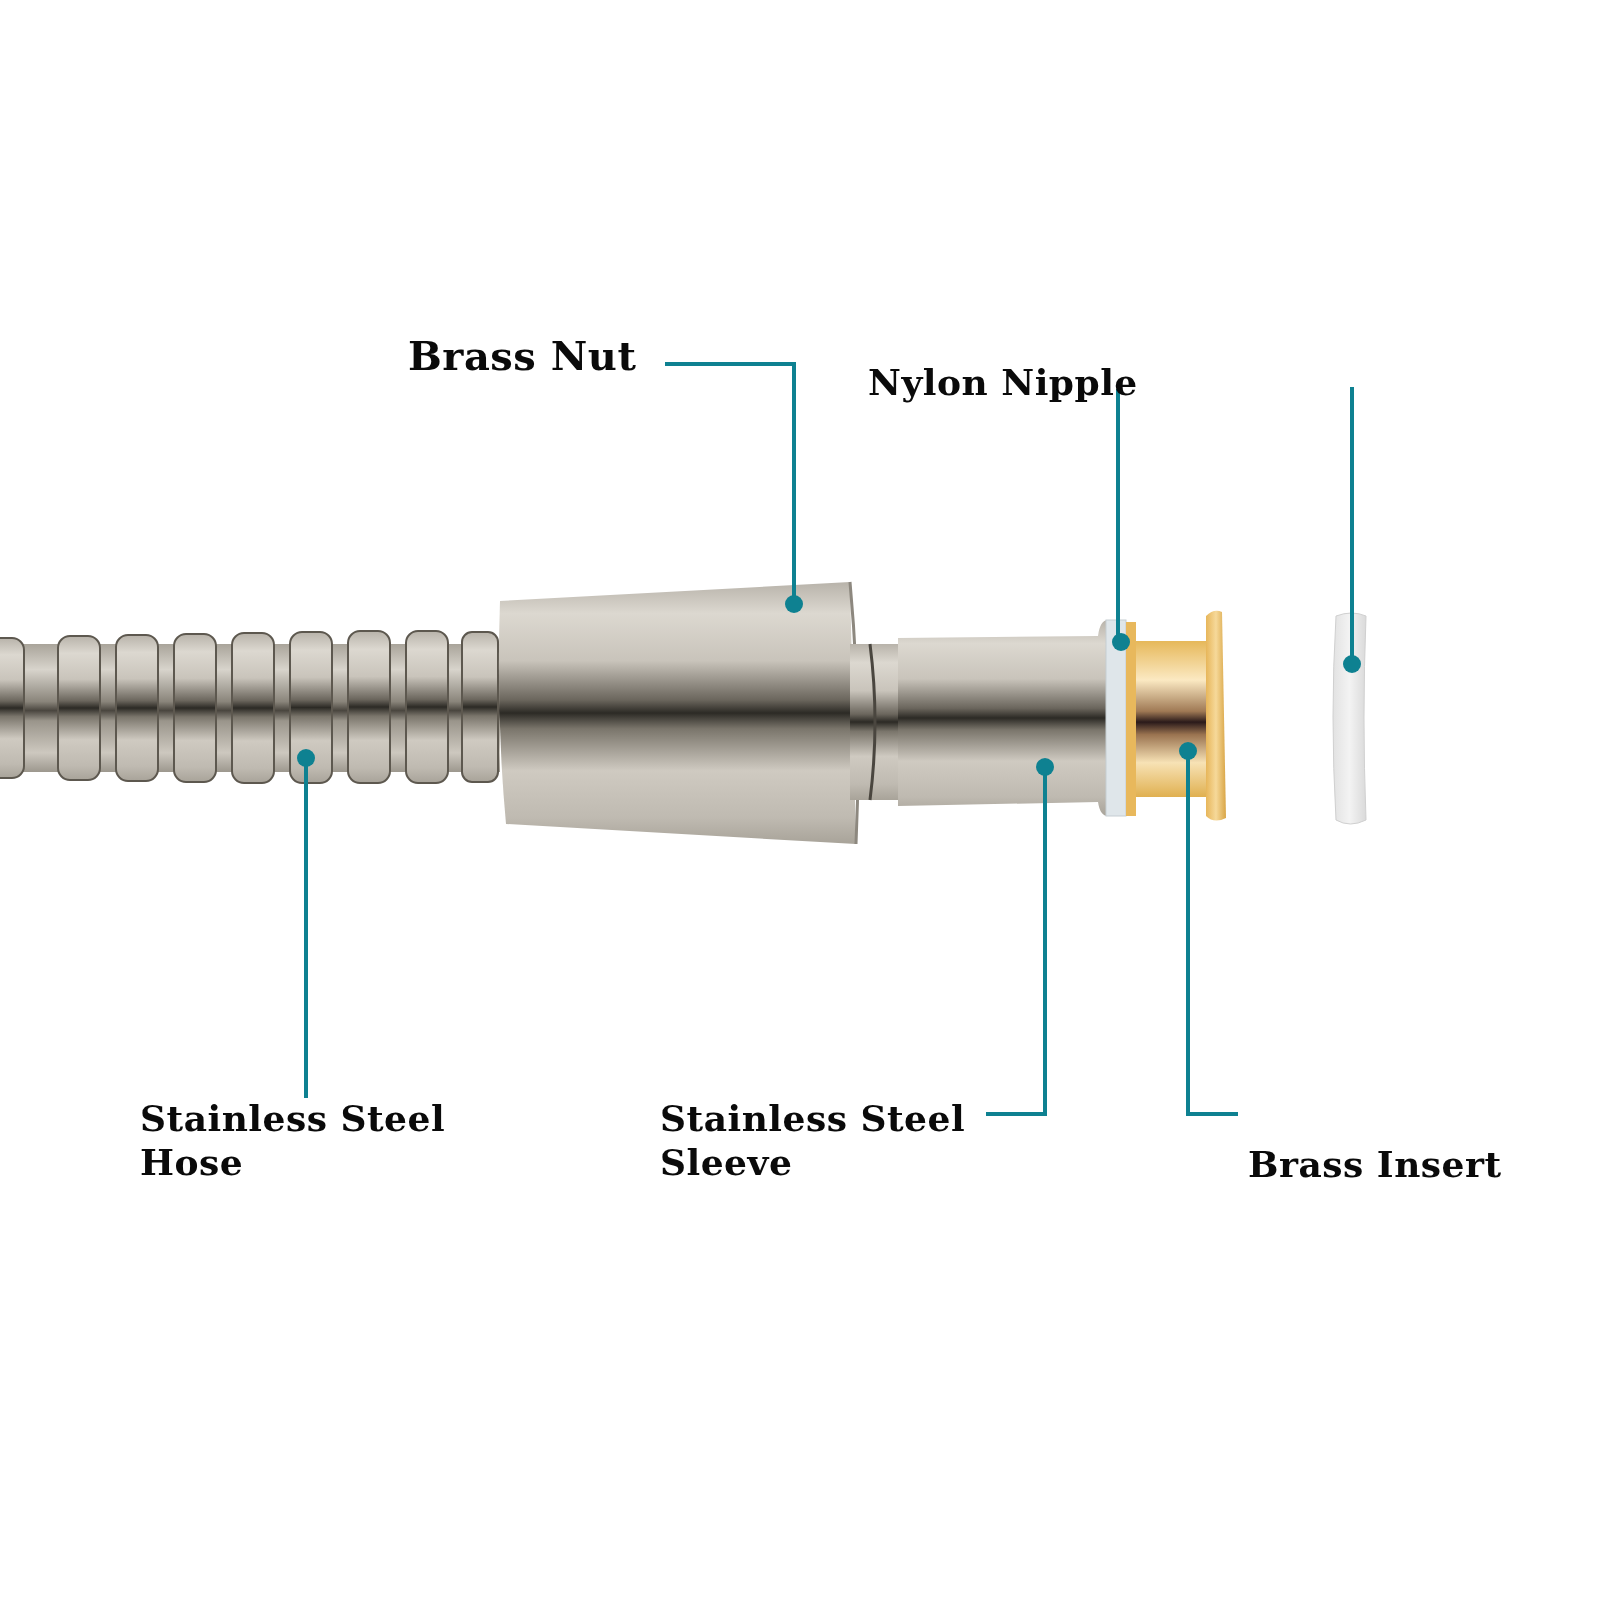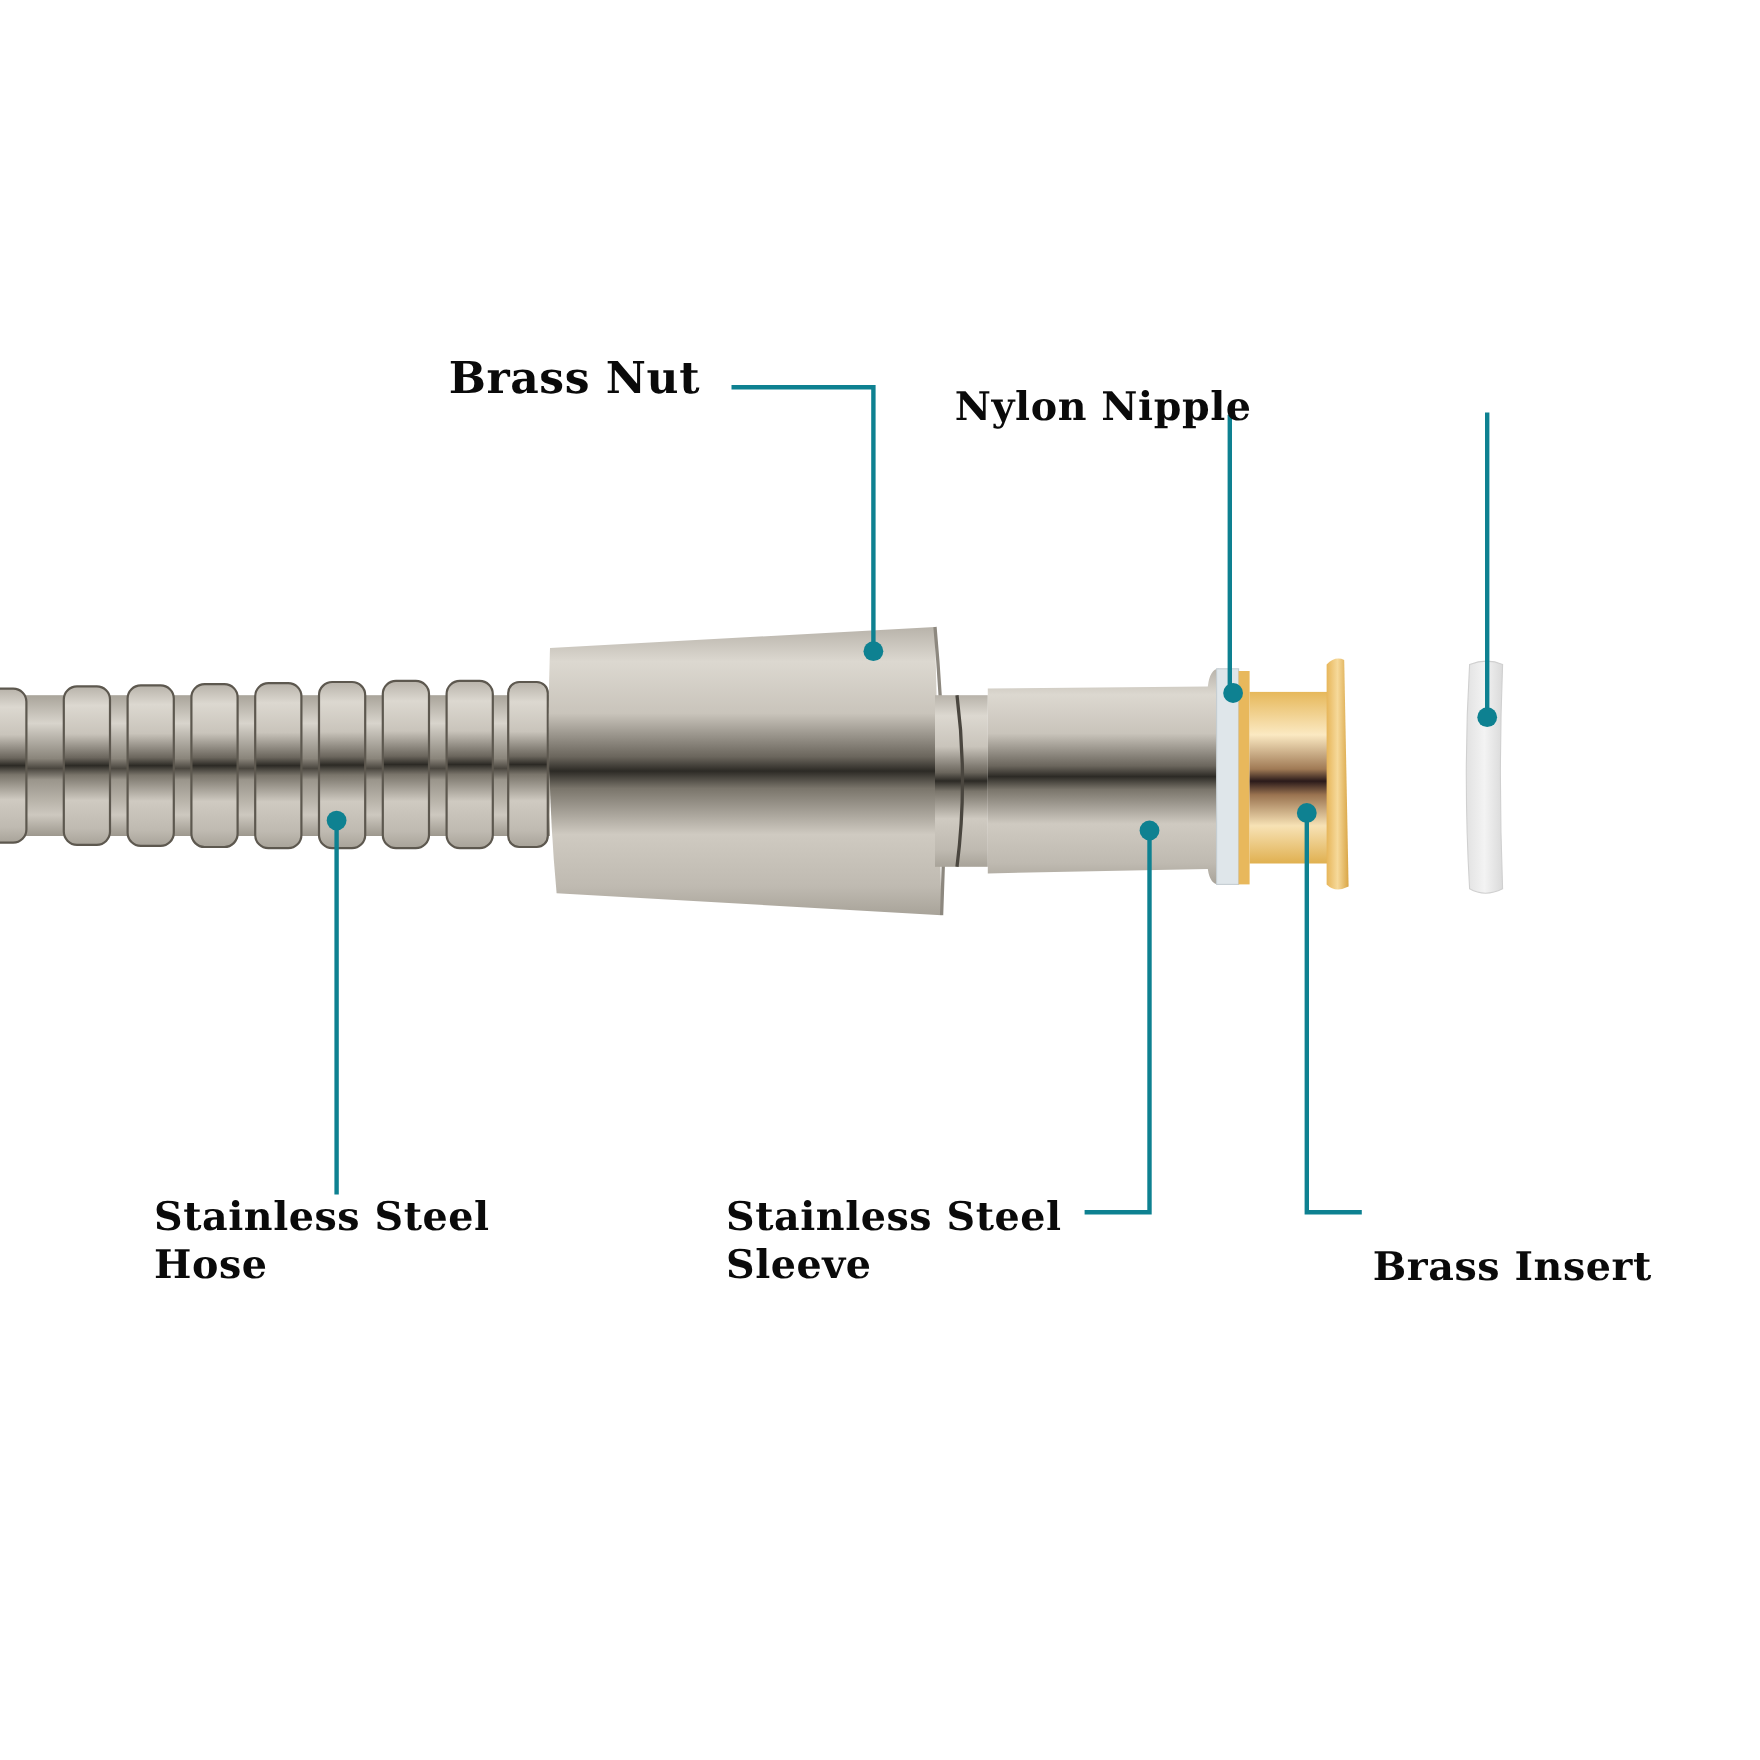--- a/index.html
+++ b/index.html
@@ -1,17 +1,17 @@
 <!DOCTYPE html>
 <html><head>
 <meta charset="utf-8">
 <style>
   html, body { margin: 0; padding: 0; background: #ffffff; }
   body { width: 1600px; height: 1600px; position: relative; overflow: hidden; }
-  #stage { position: absolute; left: 0; top: 4px; width: 1600px; height: 1128px; }
+  #stage { position: absolute; left: 0; top: 16px; width: 1600px; height: 1128px; }
   .label {
     position: absolute;
     font-family: "DejaVu Serif", "Liberation Serif", serif;
     font-weight: bold;
     color: #0a0a0a;
     font-size: 36px;
     line-height: 44px;
     white-space: nowrap;
     letter-spacing: 0.5px;
   }

